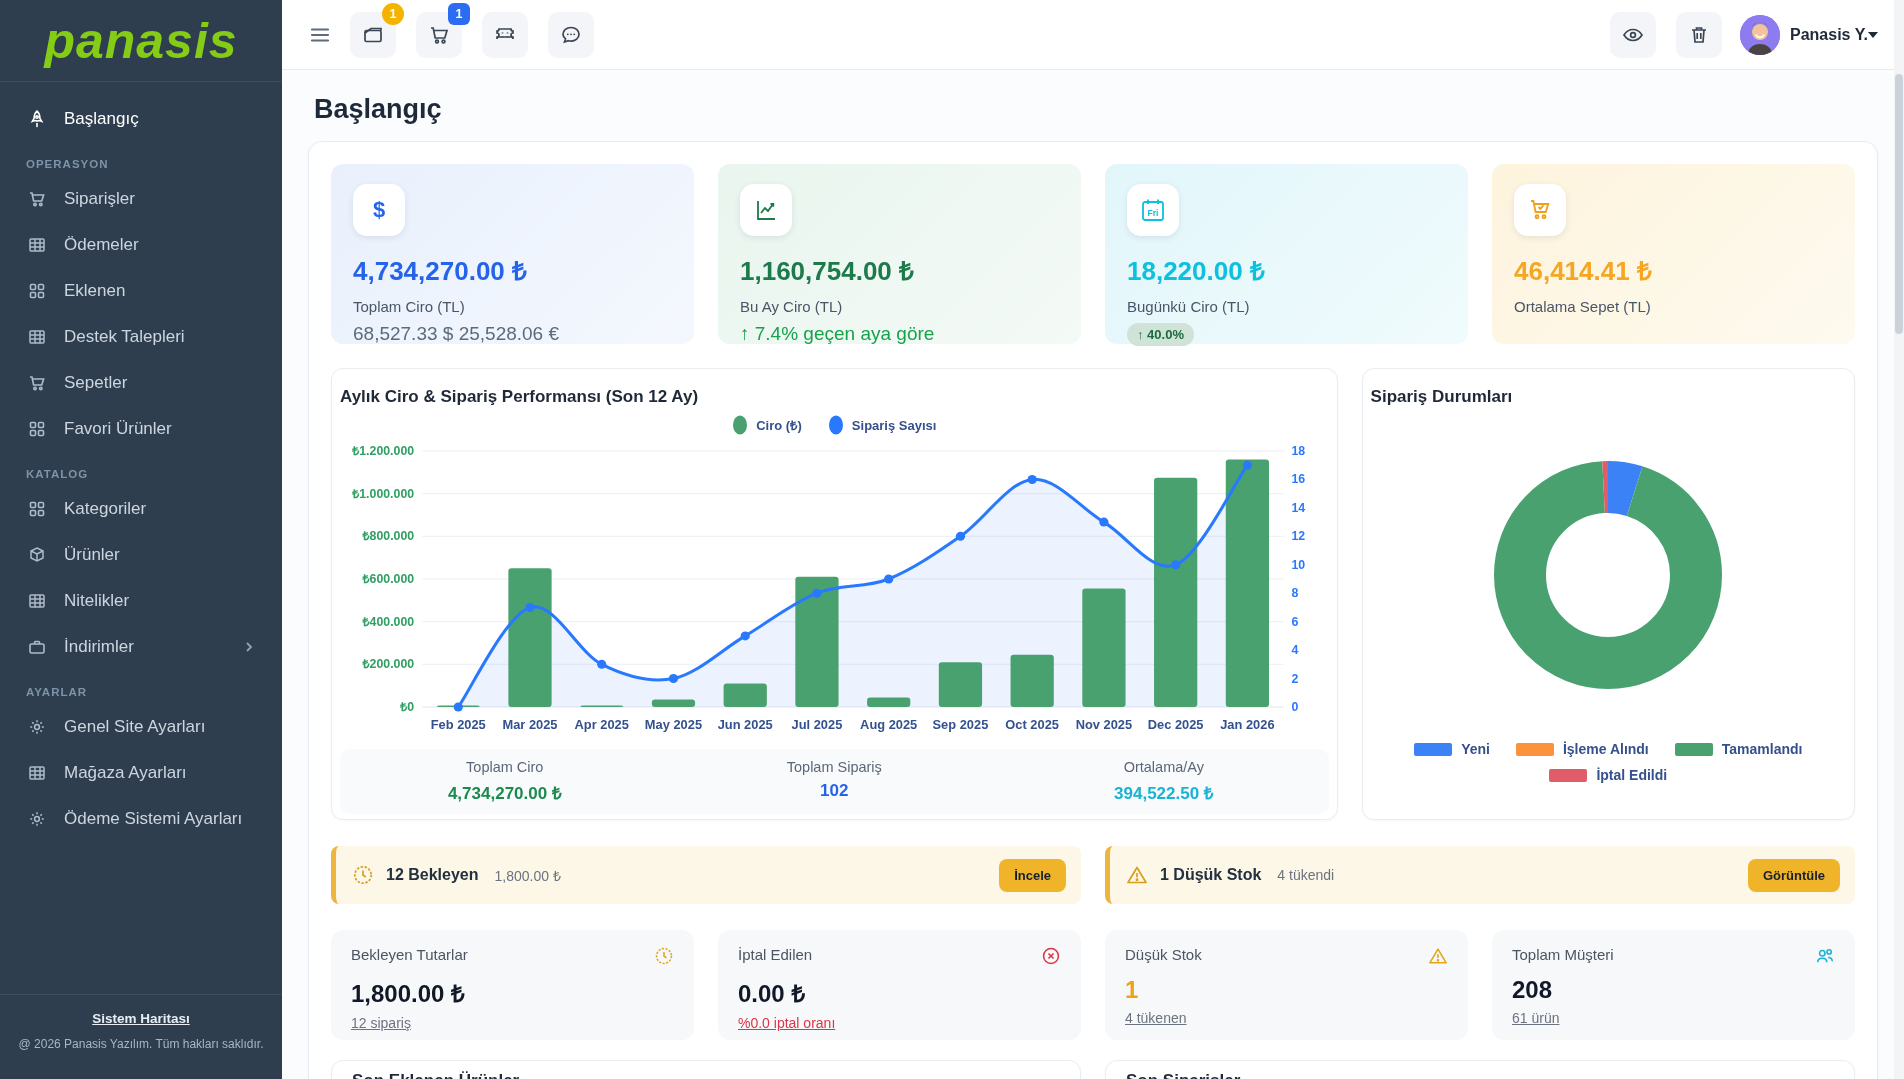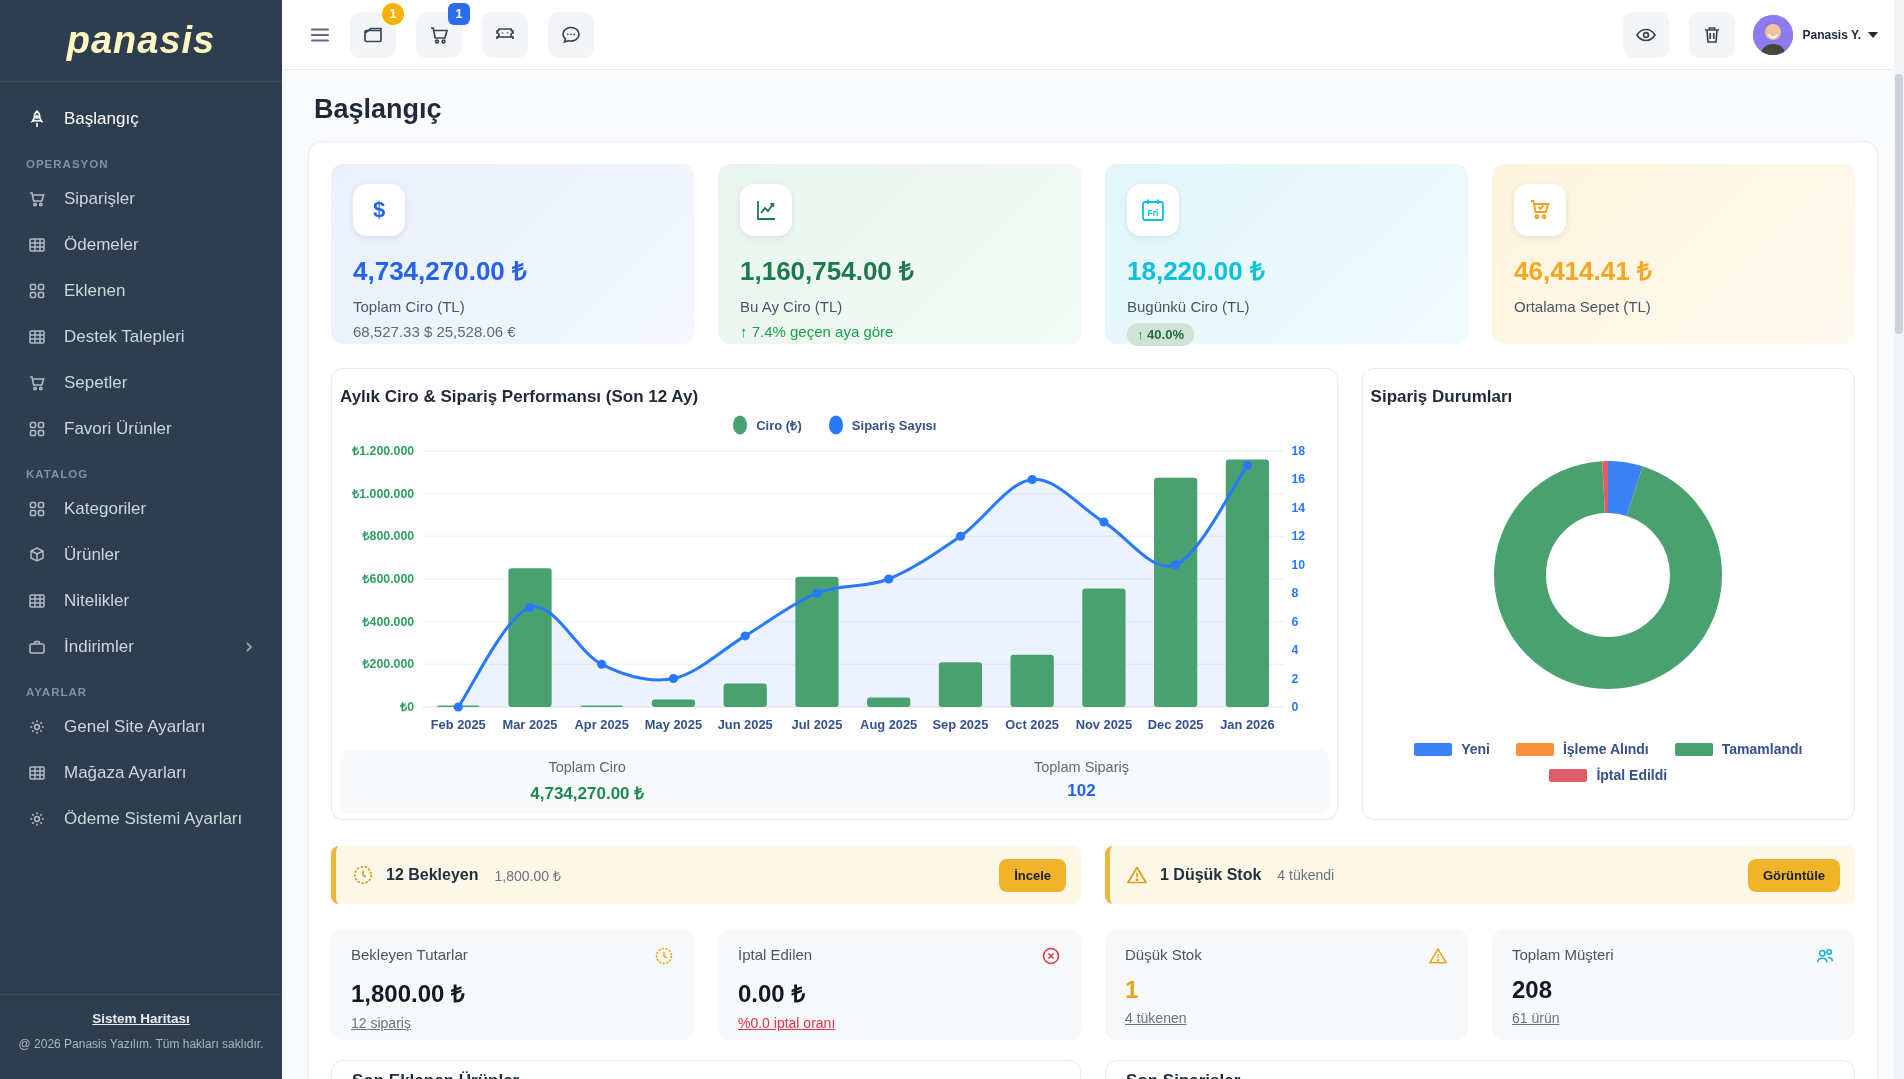--- a/index.html
+++ b/index.html
@@ -4,21 +4,21 @@
 <style>
   * { box-sizing: border-box; margin: 0; padding: 0; }
   html,body { width:1904px; height:1079px; overflow:hidden; }
   body { font-family:"Liberation Sans", sans-serif; background:#fbfcfd; color:#1f2937; }
 
   .app { display:flex; width:1904px; height:1079px; }
 
   
   .sidebar { width:282px; flex-shrink:0; background:#2e3e4e; color:#cdd6e0; display:flex; flex-direction:column; }
   .logo-wrap { height:82px; display:flex; align-items:center; justify-content:center; border-bottom:1px solid rgba(255,255,255,0.08); }
-  .logo { font-size:38px; font-weight:bold; font-style:italic; color:#fef9c3; letter-spacing:1px; }
+  .logo { font-size:50px; font-weight:bold; font-style:italic; color:#84cc16; letter-spacing:1px; }
   .nav { flex:1; padding:14px 0 0 0; overflow:hidden; }
   .nav-item { display:flex; align-items:center; gap:16px; padding:12px 26px; font-size:17px; color:#cdd6e0; cursor:pointer; }
   .nav-item.active { color:#ffffff; }
   .nav-item .nav-icon { width:22px; height:22px; display:flex; align-items:center; justify-content:center; color:#aebbc9; }
   .nav-item.active .nav-icon { color:#ffffff; }
   .nav-item .chev { margin-left:auto; color:#93a3b3; }
   .nav-section { font-size:11.5px; font-weight:bold; letter-spacing:1px; color:#7e93a7; padding:16px 26px 6px 26px; }
   .side-footer { padding:14px 18px 26px 18px; border-top:1px solid rgba(255,255,255,0.08); text-align:center; }
   .side-footer a { color:#e8eef4; font-weight:bold; font-size:13.5px; text-decoration:underline; cursor:pointer; }
   .side-footer p { margin-top:8px; font-size:12px; color:#a9b6c3; line-height:1.5; }
@@ -28,39 +28,39 @@
   .topbar { height:70px; background:#ffffff; border-bottom:1px solid #e8ecf0; display:flex; align-items:center; padding:0 26px; gap:18px; }
   .burger { color:#5f6b7a; cursor:pointer; display:flex; }
   .icon-btn { width:46px; height:46px; border-radius:10px; background:#f3f5f8; display:flex; align-items:center; justify-content:center; color:#3b4654; position:relative; cursor:pointer; }
   .icon-btn + .icon-btn { margin-left:2px; }
   .badge { position:absolute; top:-9px; right:-8px; min-width:22px; height:22px; padding:0 6px; display:flex; align-items:center; justify-content:center; color:#fff; font-size:12.5px; font-weight:bold; }
   .badge.yellow { background:#f5b301; border-radius:50%; }
   .badge.blue { background:#2b6cf0; border-radius:6px; }
   .top-spacer { flex:1; }
   .user { display:flex; align-items:center; gap:10px; cursor:pointer; }
   .avatar { width:40px; height:40px; border-radius:50%; overflow:hidden; background:#8d7cf0; flex-shrink:0; }
-  .user-name { font-size:12px; font-weight:bold; color:#1f2937; display:flex; align-items:center; gap:7px; }
+  .user-name { font-size:16px; font-weight:bold; color:#1f2937; display:flex; align-items:center; gap:0; }
   .caret { width:0; height:0; border-left:5px solid transparent; border-right:5px solid transparent; border-top:6px solid #1f2937; }
 
   .content { flex:1; padding:16px 26px 0 26px; overflow:hidden; }
   .page-title { font-size:27px; font-weight:bold; color:#1e2a3a; margin:8px 0 16px 6px; }
 
   .panel { background:#ffffff; border:1px solid #e9edf2; border-radius:14px; box-shadow:0 1px 3px rgba(20,40,70,0.05); padding:22px; height:1200px; }
 
   
   .row4 { display:grid; grid-template-columns:repeat(4,1fr); gap:24px; }
   .stat-card { border-radius:12px; padding:20px 22px; height:180px; position:relative; }
   .stat-card.c1 { background:linear-gradient(135deg,#e9f0fc, #f4f8fe); }
   .stat-card.c2 { background:linear-gradient(135deg,#e9f5ee, #f4faf6); }
   .stat-card.c3 { background:linear-gradient(135deg,#e2f6fa, #f0fbfd); }
   .stat-card.c4 { background:linear-gradient(135deg,#fdf4dd, #fefaef); }
   .icon-tile { width:52px; height:52px; background:#ffffff; border-radius:14px; box-shadow:0 2px 6px rgba(30,50,90,0.10); display:flex; align-items:center; justify-content:center; margin-bottom:16px; }
   .stat-value { font-size:26px; font-weight:bold; margin-bottom:10px; }
   .stat-label { font-size:15px; color:#4a5568; margin-bottom:8px; }
-  .stat-sub { font-size:15px; color:#5b6b7b; }
+  .stat-sub { font-size:19px; color:#5b6b7b; }
   .c1 .stat-value { color:#2563eb; }
   .c2 .stat-value { color:#1d7a4a; }
   .c2 .stat-sub { color:#16a34a; }
   .c3 .stat-value { color:#0cc0de;margin-top:16px; }
   .c4 .stat-value { color:#f5a622; }
   .pill { display:inline-block; background:#cfe3d6; color:#1d6a42; font-size:13px; font-weight:bold; padding:4px 10px; border-radius:12px; }
 
   
   .chart-row { display:grid; grid-template-columns:2.04fr 1fr; gap:24px; margin-top:24px; }
   .chart-card { background:#fff; border:1px solid #e9edf2; border-radius:12px; padding:18px 8px; height:452px; box-shadow:0 1px 2px rgba(20,40,70,0.04); }
@@ -491,20 +491,24 @@
               </svg>
             <div class="chart-foot">
               <div class="cf">
                 <div class="cf-label">Toplam Ciro</div>
                 <div class="cf-value green">4,734,270.00 ₺</div>
               </div>
               <div class="cf">
                 <div class="cf-label">Toplam Sipariş</div>
                 <div class="cf-value blue">102</div>
               </div>
+              <div class="cf">
+                <div class="cf-label">Ortalama/Ay</div>
+                <div class="cf-value cyan">394,522.50 ₺</div>
+              </div>
             </div>
           </div>
 
           <div class="chart-card">
             <div class="chart-title">Sipariş Durumları</div>
             <div class="donut-wrap">
               <svg id="donut-chart" width="300" height="300" viewBox="0 0 300 300">
                   <circle cx="150" cy="150" r="88" fill="none" stroke="#3b82f6" stroke-width="52" stroke-dasharray="27.103936619206056 525.8163704125975" stroke-dashoffset="0" transform="rotate(-90 150 150)"></circle>
                   <circle cx="150" cy="150" r="88" fill="none" stroke="#4aa170" stroke-width="52" stroke-dasharray="520.3955830887562 32.52472394304732" stroke-dashoffset="-27.103936619206056" transform="rotate(-90 150 150)"></circle>
                   <circle cx="150" cy="150" r="88" fill="none" stroke="#e05c68" stroke-width="52" stroke-dasharray="5.420787323841211 547.4995197079623" stroke-dashoffset="-547.4995197079622" transform="rotate(-90 150 150)"></circle>

